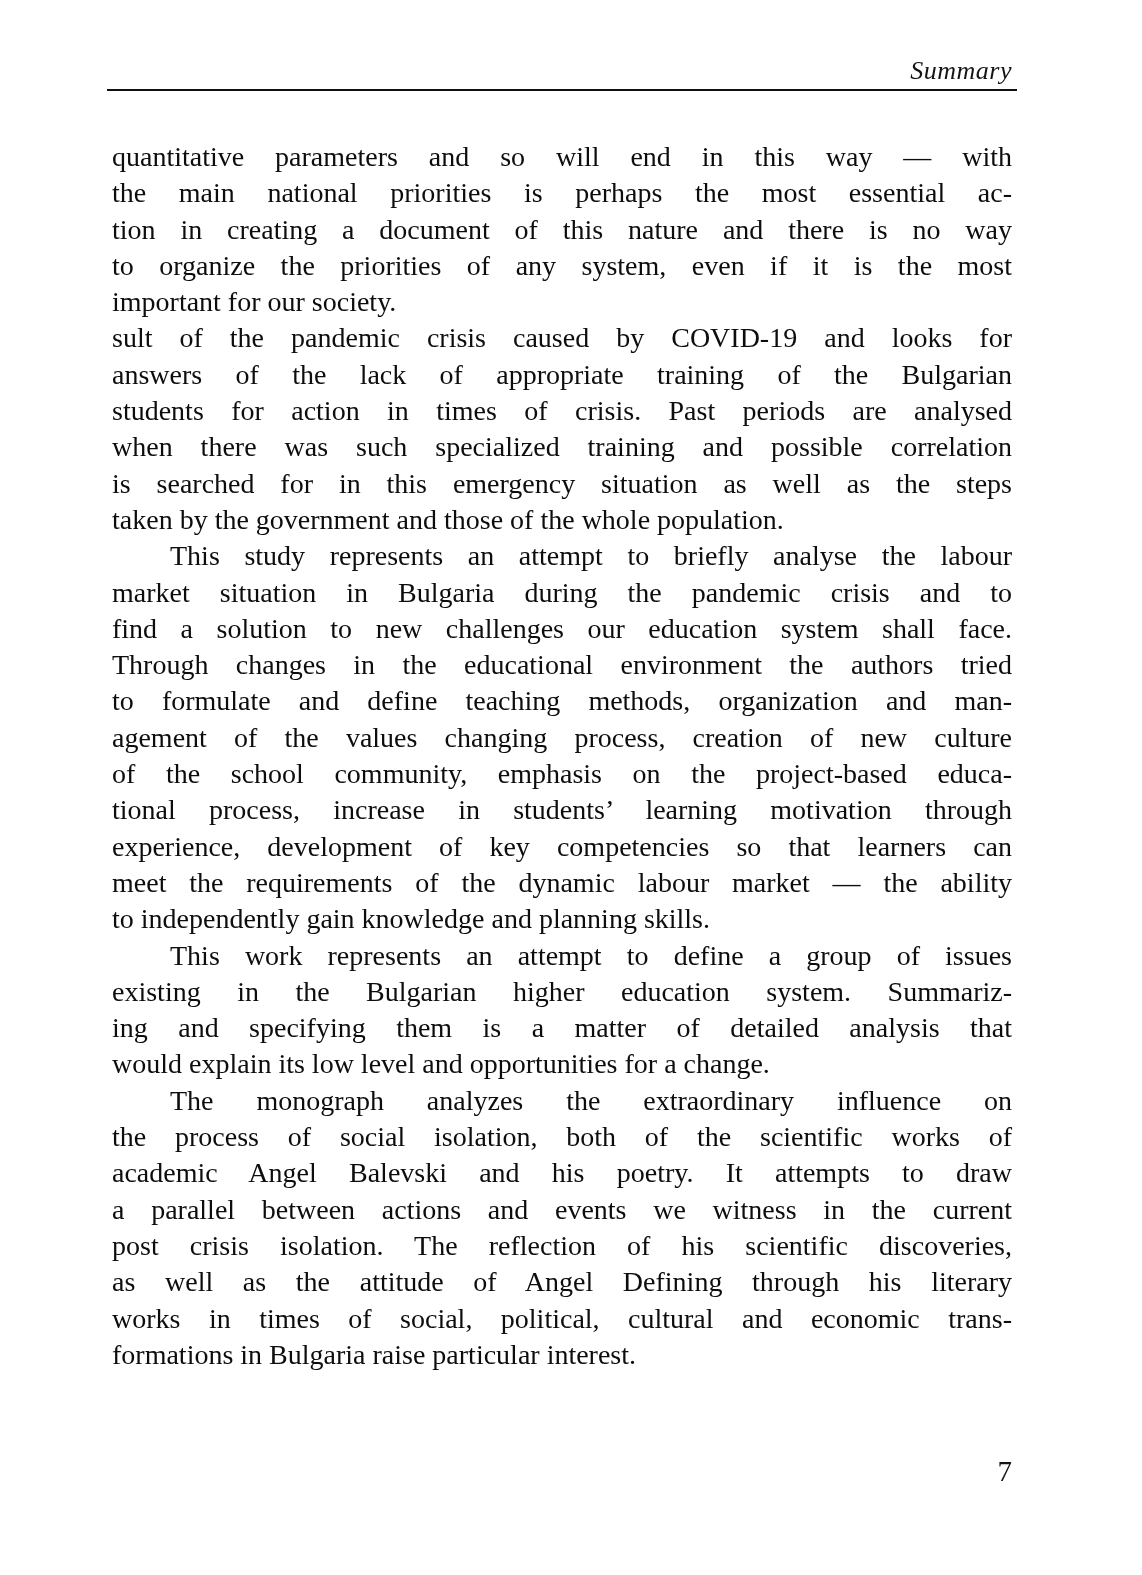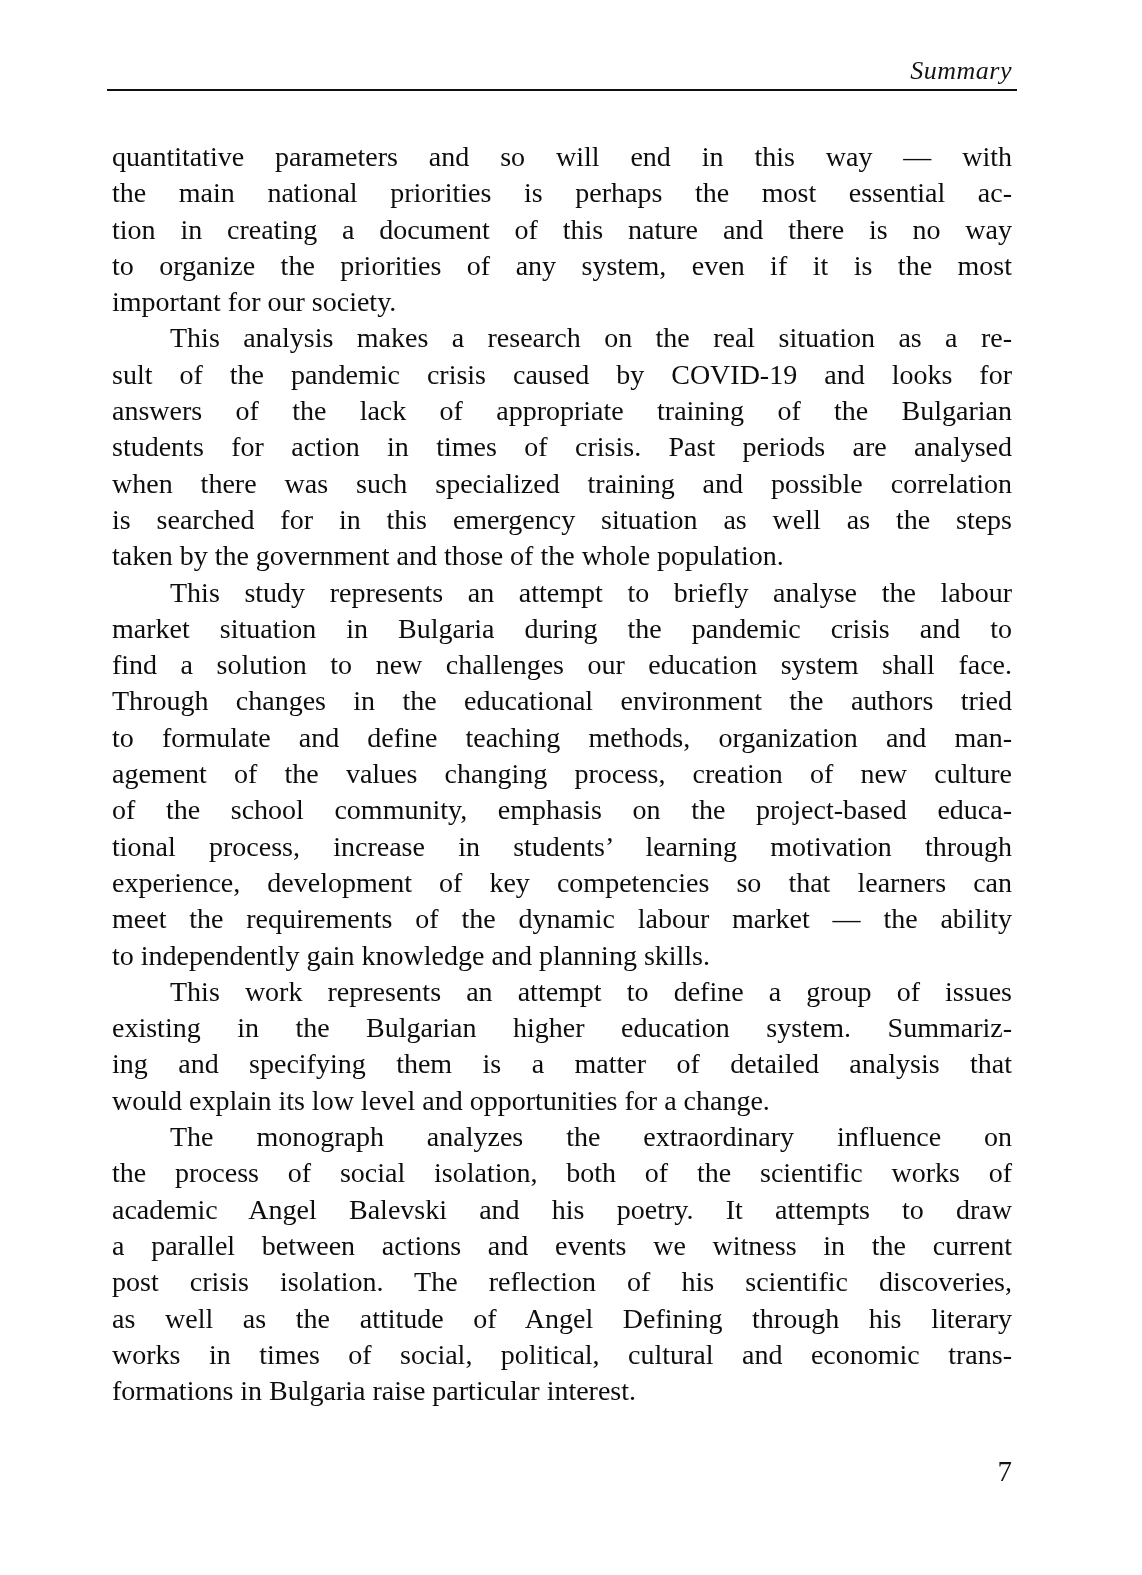--- a/index.html
+++ b/index.html
@@ -76,21 +76,20 @@
   <div class="header-rule"></div>
   <main class="body-text">
       <div class="paragraph">
         <div class="line">quantitative parameters and so will end in this way — with</div>
         <div class="line">the main national priorities is perhaps the most essential ac-</div>
         <div class="line">tion in creating a document of this nature and there is no way</div>
         <div class="line">to organize the priorities of any system, even if it is the most</div>
         <div class="line last">important for our society.</div>
       </div>
       <div class="paragraph">
-        <div class="line indent">This analysis makes a research on the real situation as a re-</div>
         <div class="line">sult of the pandemic crisis caused by COVID-19 and looks for</div>
         <div class="line">answers of the lack of appropriate training of the Bulgarian</div>
         <div class="line">students for action in times of crisis. Past periods are analysed</div>
         <div class="line">when there was such specialized training and possible correlation</div>
         <div class="line">is searched for in this emergency situation as well as the steps</div>
         <div class="line last">taken by the government and those of the whole population.</div>
       </div>
       <div class="paragraph">
         <div class="line indent">This study represents an attempt to briefly analyse the labour</div>
         <div class="line">market situation in Bulgaria during the pandemic crisis and to</div>

